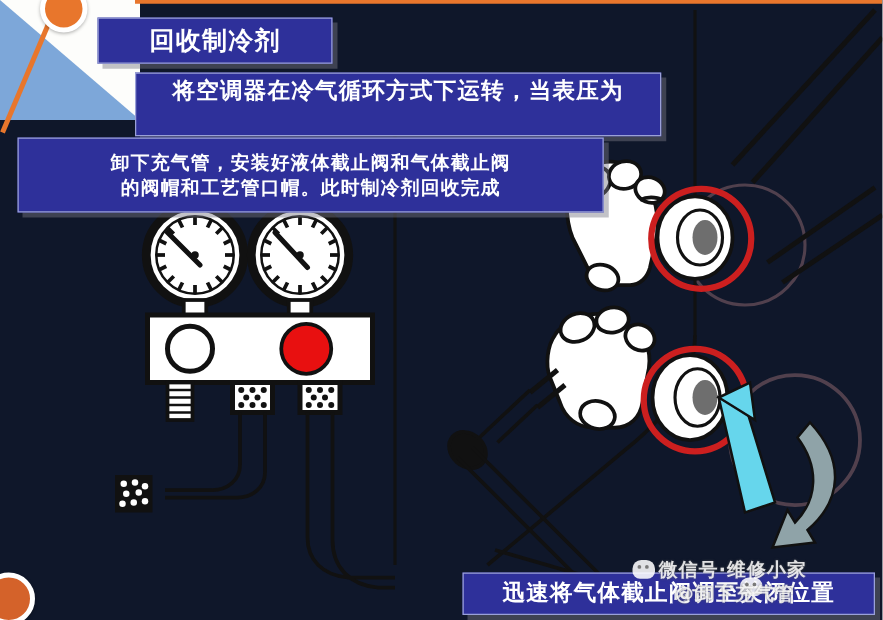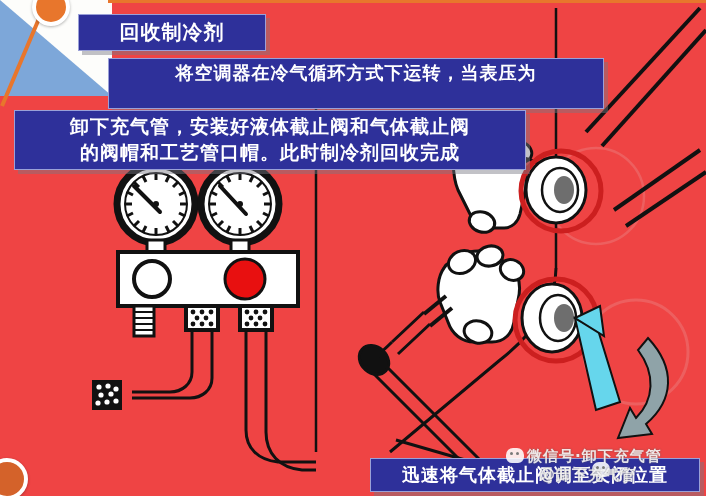--- a/index.html
+++ b/index.html
@@ -2,21 +2,21 @@
 <html><head>
 <meta charset="utf-8">
 <style>
   html,body{margin:0;padding:0;background:#fff;}
   body{font-family:"DejaVu Sans","Liberation Sans",sans-serif;}
 
   #slide{
     position:relative;
     width:706px;height:496px;
     overflow:hidden;
-    background:#ef4444;
+    background:#0f172a;
   }
 
   
   .corner-blue{
     position:absolute;left:0;top:0;width:112px;height:96px;
     background:#7da7d9;
   }
   .corner-white-wedge{
     position:absolute;left:0;top:0;width:0;height:0;
     border-left:112px solid transparent;
@@ -55,29 +55,29 @@
     box-sizing:border-box;
     display:flex;align-items:center;justify-content:center;
     line-height:1.35;
     white-space:pre-line;
   }
   #callout-title{
     left:78px;top:14px;width:188px;height:37px;
     font-size:20px;
   }
   #callout-step1{
-    left:108px;top:58px;width:496px;height:51px;
+    left:108px;top:58px;width:421px;height:51px;
     font-size:18px;
     padding:2px 8px 20px 8px;
     align-items:flex-start;
     text-align:right;
   }
   #callout-step2{
-    left:14px;top:110px;width:512px;height:60px;
-    font-size:19px;
+    left:14px;top:110px;width:469px;height:60px;
+    font-size:15px;
     padding:2px 6px;
   }
   #callout-step3{
     left:370px;top:458px;width:330px;height:34px;
     font-size:18px;
   }
 
   
   #art{
     position:absolute;left:0;top:0;width:706px;height:496px;
@@ -330,17 +330,17 @@
   <div class="callout" id="callout-title">回收制冷剂</div>
 
   <div class="callout" id="callout-step1">将空调器在冷气循环方式下运转，当表压为</div>
 
   <div class="callout" id="callout-step2">卸下充气管，安装好液体截止阀和气体截止阀
 的阀帽和工艺管口帽。此时制冷剂回收完成</div>
 
   <div class="callout" id="callout-step3">迅速将气体截止阀调至关闭位置</div>
 
   <div class="wm-badge" id="wm-badge1"></div>
-  <div class="watermark" id="wm-line1">微信号·卸下充气管</div>
+  <div class="watermark" id="wm-line1">微信号·维修小家</div>
   <div class="wm-badge" id="wm-badge2"></div>
   <div class="watermark" id="wm-line2">@卸下充气管</div>
 
 </div>
 
 </body></html>

